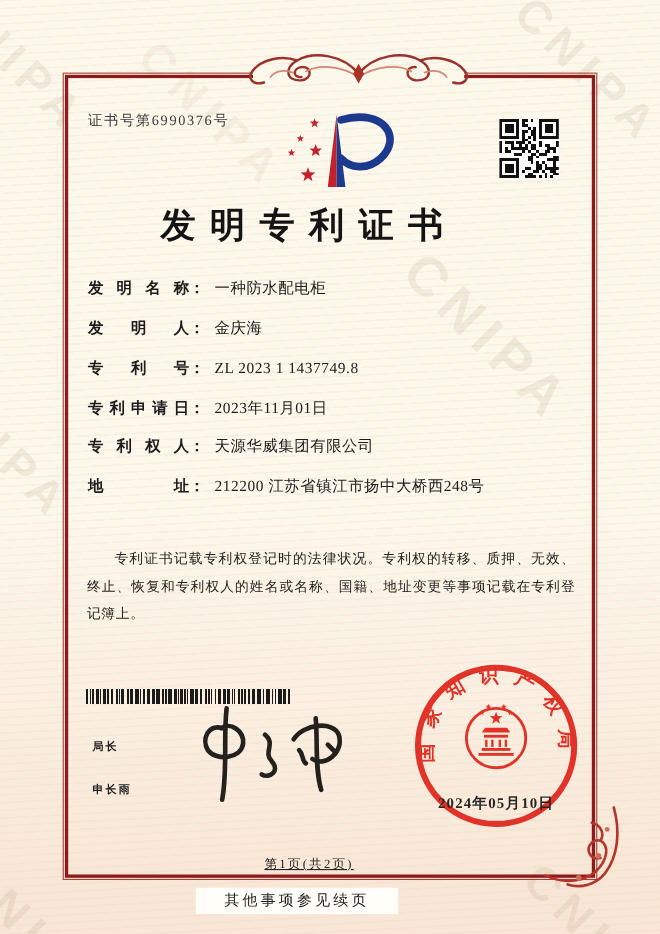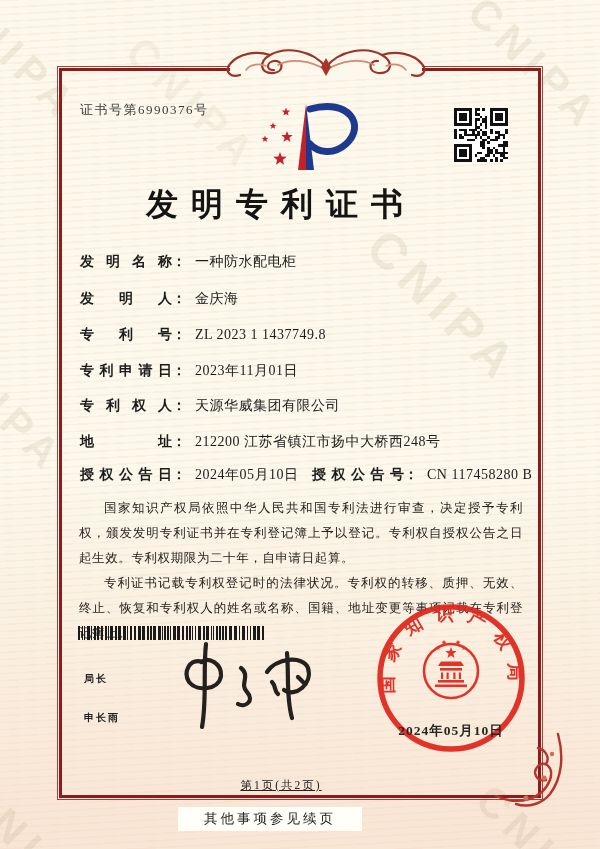--- a/index.html
+++ b/index.html
@@ -241,31 +241,22 @@
   </div>
   <div class="abs field-row" style="top:362px;">
     <span class="flabel">专利申请日</span><span class="fcolon">：</span><span class="fvalue">2023年11月01日</span>
   </div>
   <div class="abs field-row" style="top:397px;">
     <span class="flabel">专利权人</span><span class="fcolon">：</span><span class="fvalue">天源华威集团有限公司</span>
   </div>
   <div class="abs field-row" style="top:433px;">
     <span class="flabel">地址</span><span class="fcolon">：</span><span class="fvalue">212200 江苏省镇江市扬中大桥西248号</span>
   </div>
-  <div class="abs field-row" style="top:466px;">
-    <span>
-      <span class="flabel">授权公告日</span><span class="fcolon">：</span><span class="fvalue">2024年05月10日</span>
-    </span>
-    <span class="fgroup2">
-      <span class="flabel">授权公告号</span><span class="fcolon">：</span><span class="fvalue">CN 117458280 B</span>
-    </span>
-  </div>
 
   <div class="abs paras">
-    <p>国家知识产权局依照中华人民共和国专利法进行审查，决定授予专利权，颁发发明专利证书并在专利登记簿上予以登记。专利权自授权公告之日起生效。专利权期限为二十年，自申请日起算。</p>
     <p>专利证书记载专利权登记时的法律状况。专利权的转移、质押、无效、终止、恢复和专利权人的姓名或名称、国籍、地址变更等事项记载在专利登记簿上。</p>
   </div>
 
   <svg id="barcode-svg" class="abs" style="left:78px;top:626px;" width="190" height="14" viewBox="0 0 190 14" shape-rendering="crispEdges">
       <rect x="0" y="0" width="2" height="14" fill="#1a1a1a"></rect>
       <rect x="4" y="0" width="1" height="14" fill="#1a1a1a"></rect>
       <rect x="6" y="0" width="1" height="14" fill="#1a1a1a"></rect>
       <rect x="9" y="0" width="3" height="14" fill="#1a1a1a"></rect>
       <rect x="13" y="0" width="1" height="14" fill="#1a1a1a"></rect>
       <rect x="16" y="0" width="2" height="14" fill="#1a1a1a"></rect>

